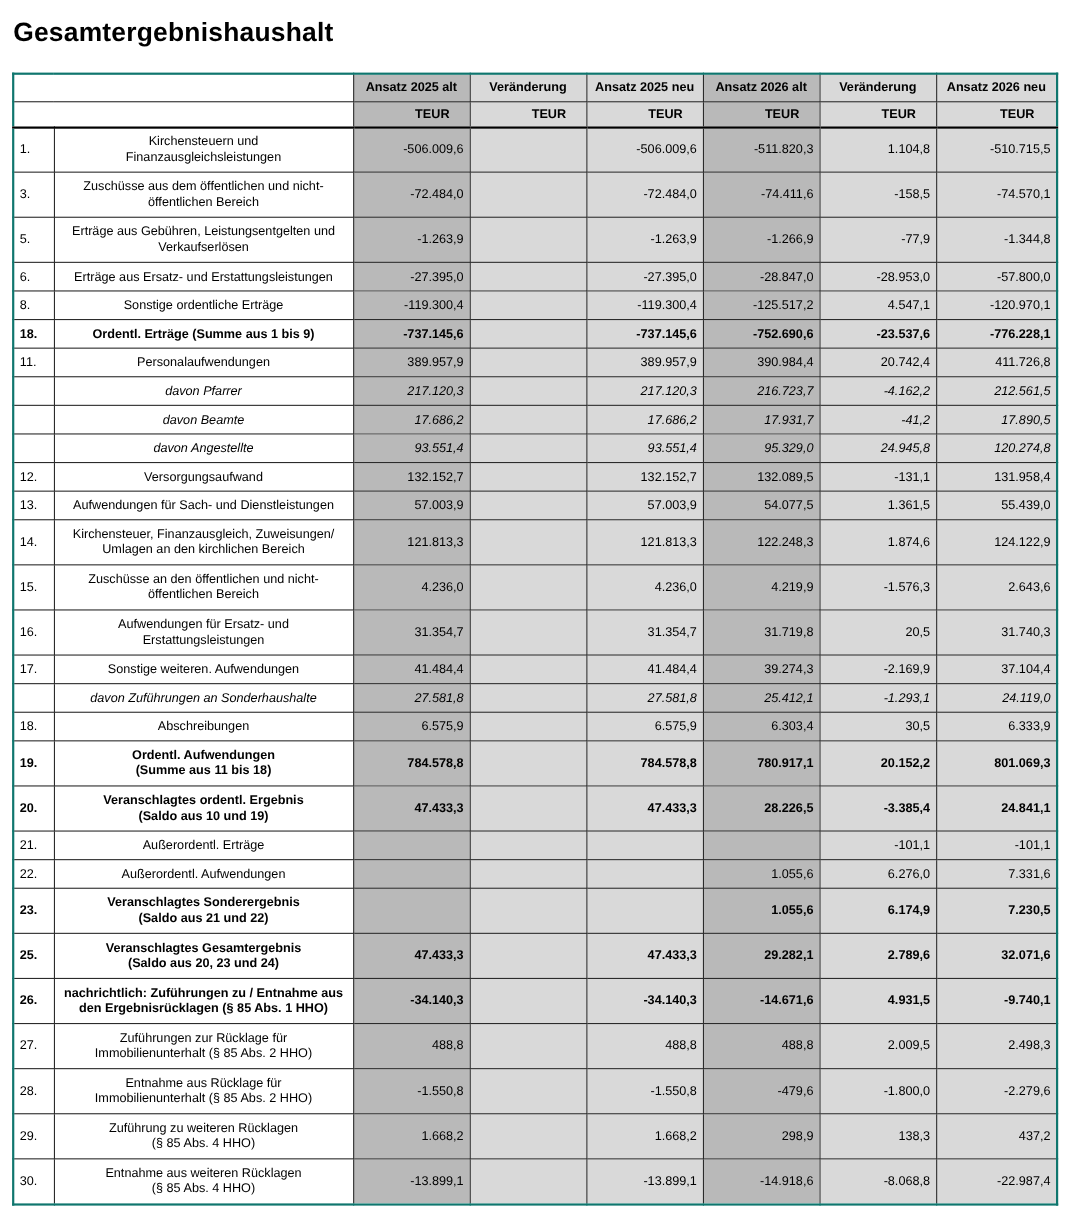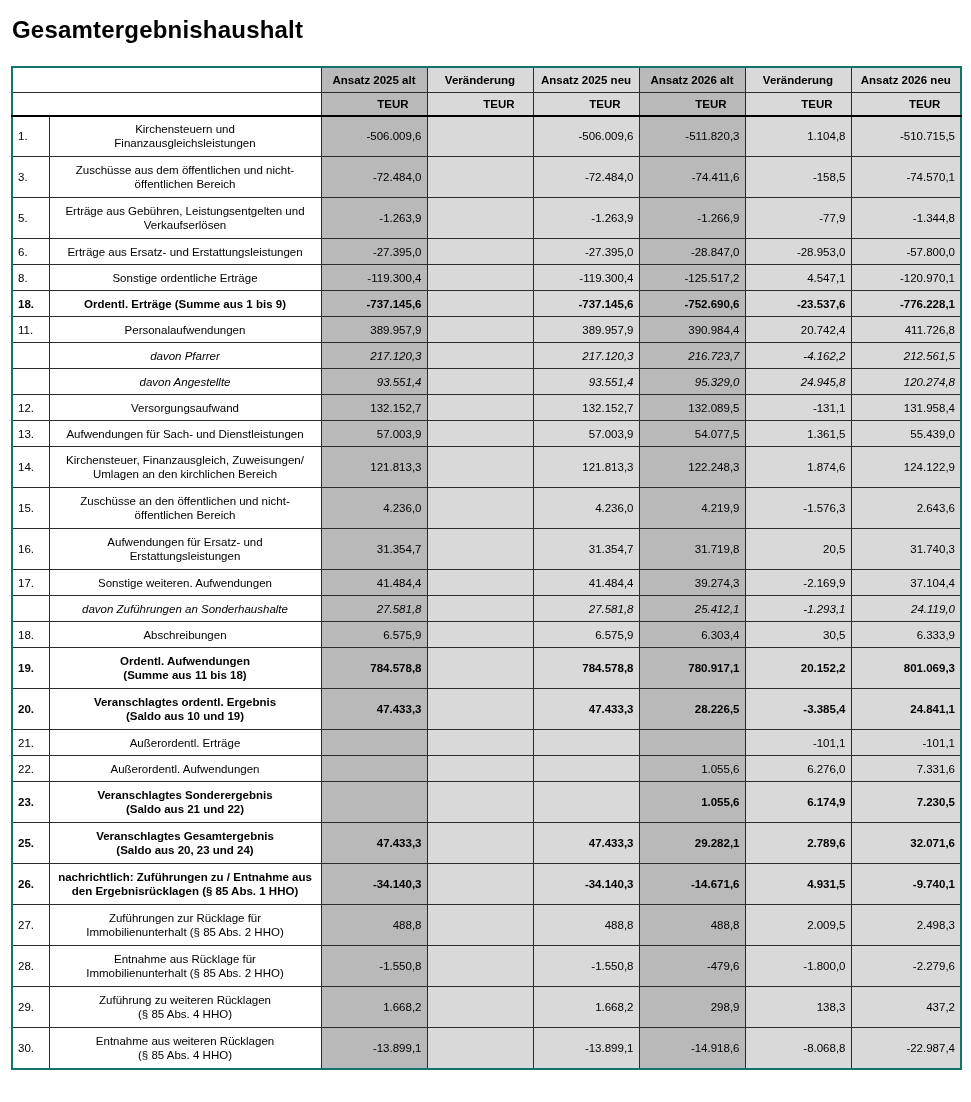--- a/index.html
+++ b/index.html
@@ -158,20 +158,30 @@
           <td class="labelcol whitecell">davon Pfarrer</td>
           <td class="val dark v0">217.120,3</td>
           <td class="val light v1"></td>
           <td class="val light v2">217.120,3</td>
           <td class="val dark v3">216.723,7</td>
           <td class="val light v4">-4.162,2</td>
           <td class="val light v5">212.561,5</td>
         </tr>
         <tr class="one italic">
           <td class="numcol whitecell"></td>
+          <td class="labelcol whitecell">davon Beamte</td>
+          <td class="val dark v0">17.686,2</td>
+          <td class="val light v1"></td>
+          <td class="val light v2">17.686,2</td>
+          <td class="val dark v3">17.931,7</td>
+          <td class="val light v4">-41,2</td>
+          <td class="val light v5">17.890,5</td>
+        </tr>
+        <tr class="one italic">
+          <td class="numcol whitecell"></td>
           <td class="labelcol whitecell">davon Angestellte</td>
           <td class="val dark v0">93.551,4</td>
           <td class="val light v1"></td>
           <td class="val light v2">93.551,4</td>
           <td class="val dark v3">95.329,0</td>
           <td class="val light v4">24.945,8</td>
           <td class="val light v5">120.274,8</td>
         </tr>
         <tr class="one">
           <td class="numcol whitecell">12.</td>

